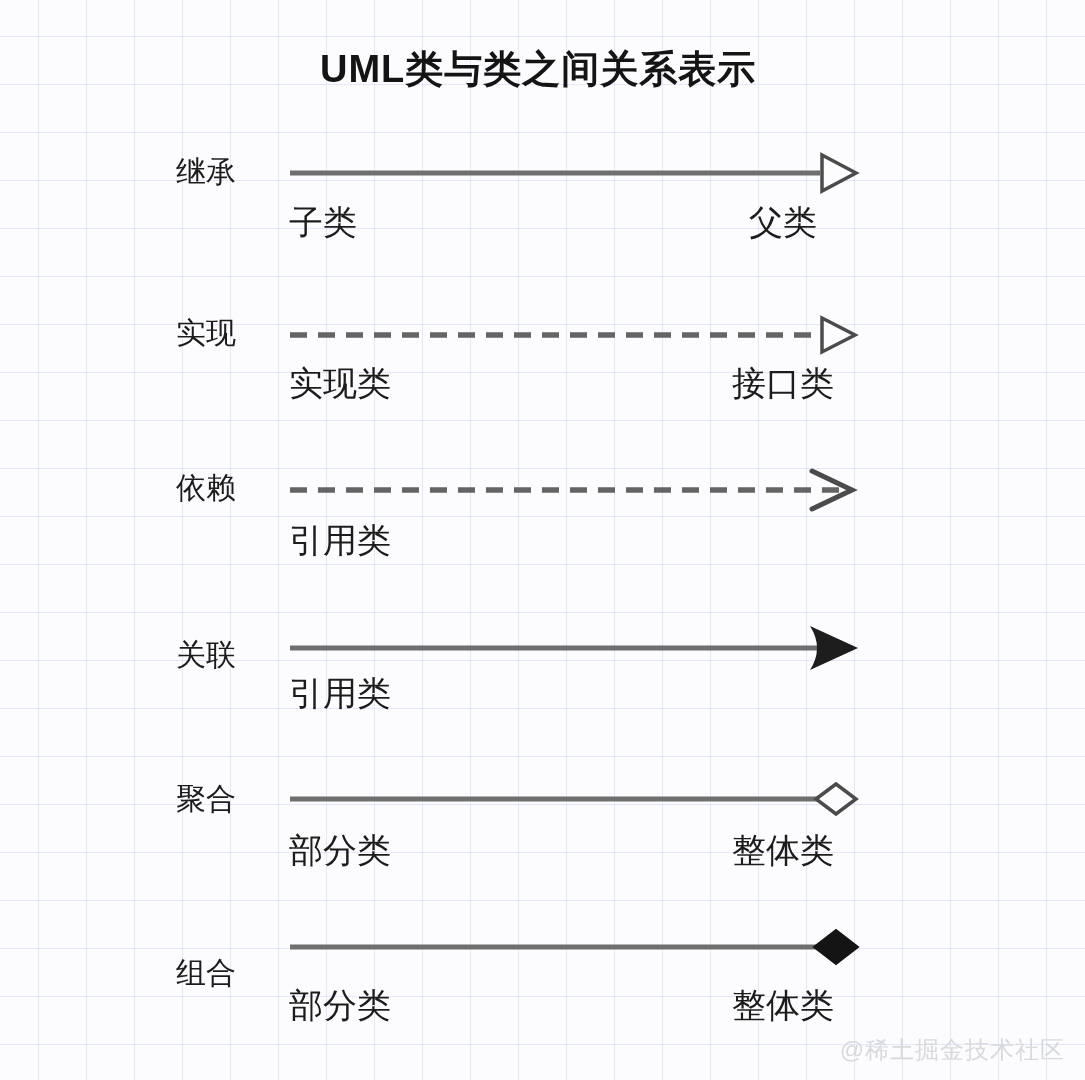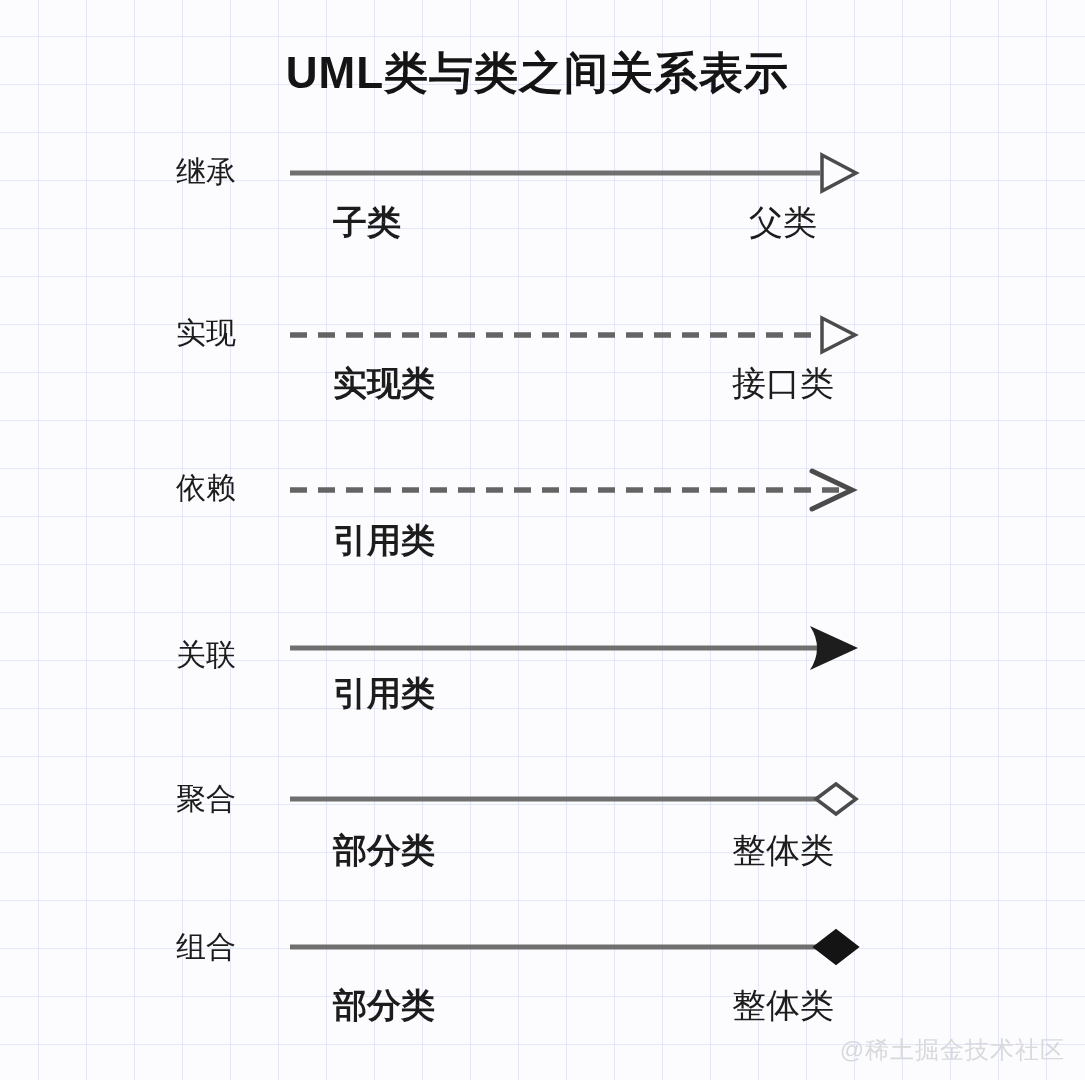--- a/index.html
+++ b/index.html
@@ -17,21 +17,21 @@
       linear-gradient(to right, rgba(199,209,238,0.45) 1px, transparent 1px),
       linear-gradient(to bottom, rgba(199,209,238,0.45) 1px, transparent 1px);
     background-size:48px 48px;
     background-position:-10px -12px;
     color:#1a1a1a;
   }
   .title{
     position:absolute;
     top:44px;left:50%;
     transform:translateX(-51%);
-    font-size:44px;
+    font-size:38px;
     font-weight:700;
     letter-spacing:1px;
     color:#141414;
     white-space:nowrap;
   }
   .row-label{
     position:absolute;
     left:176px;
     font-size:30px;
     font-weight:400;
@@ -41,25 +41,24 @@
   }
   .connector{
     position:absolute;
     left:288px;
     width:580px;height:56px;
   }
   .src-label{
     position:absolute;
     left:289px;
     font-size:34px;
-    font-weight:700;
+    font-weight:400;
     color:#1c1c1c;
     white-space:nowrap;
     line-height:40px;
-    margin-left:44px;
   }
   .tgt-label{
     position:absolute;
     left:783px;
     transform:translateX(-50%);
     font-size:34px;
     font-weight:400;
     color:#1c1c1c;
     white-space:nowrap;
     line-height:40px;
@@ -112,21 +111,21 @@
   <div class="src-label" style="top:673px">引用类</div>
 
   <div class="row-label" style="top:779px">聚合</div>
   <svg class="connector" style="top:771px" viewBox="0 0 580 56">
     <line x1="2" y1="28" x2="530" y2="28" stroke="#6f6f6f" stroke-width="5"></line>
     <path d="M528,28 L548,13 L568,28 L548,43 Z" fill="#fcfcfe" stroke="#4b4b4b" stroke-width="3.5" stroke-linejoin="miter"></path>
   </svg>
   <div class="src-label" style="top:830px">部分类</div>
   <div class="tgt-label" style="top:830px">整体类</div>
 
-  <div class="row-label" style="top:927px">组合</div>
+  <div class="row-label" style="top:953px">组合</div>
   <svg class="connector" style="top:919px" viewBox="0 0 580 56">
     <line x1="2" y1="28" x2="536" y2="28" stroke="#6f6f6f" stroke-width="5"></line>
     <path d="M526,28 L548,11 L570,28 L548,45 Z" fill="#141414" stroke="#141414" stroke-width="2" stroke-linejoin="miter"></path>
   </svg>
   <div class="src-label" style="top:985px">部分类</div>
   <div class="tgt-label" style="top:985px">整体类</div>
 
   <div class="watermark">@稀土掘金技术社区</div>
 
 </div>

